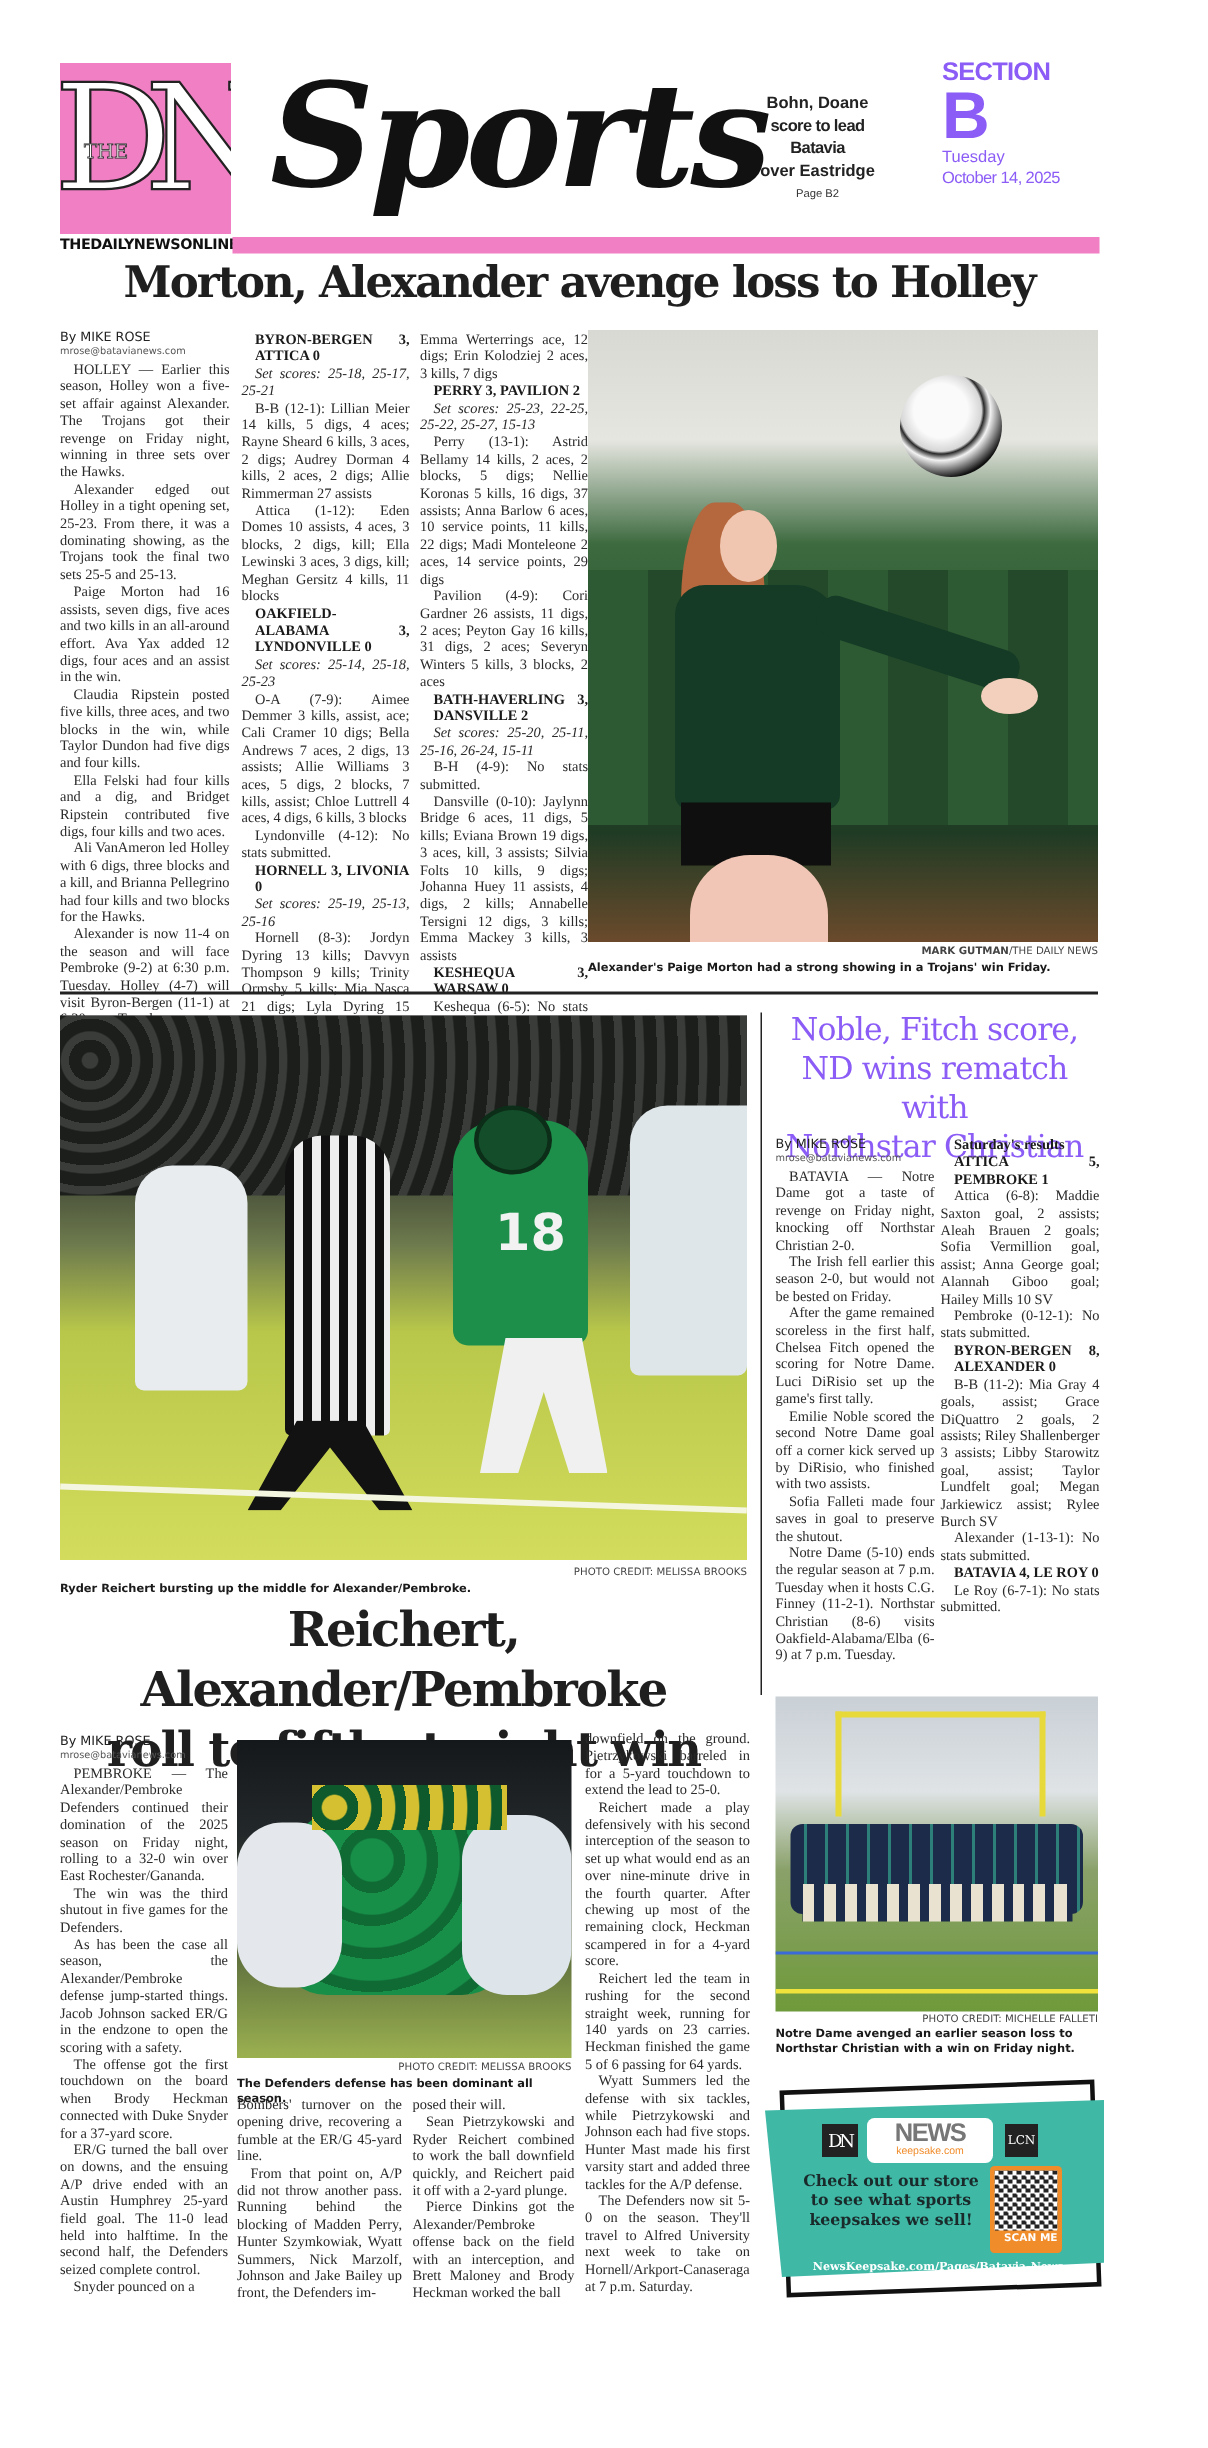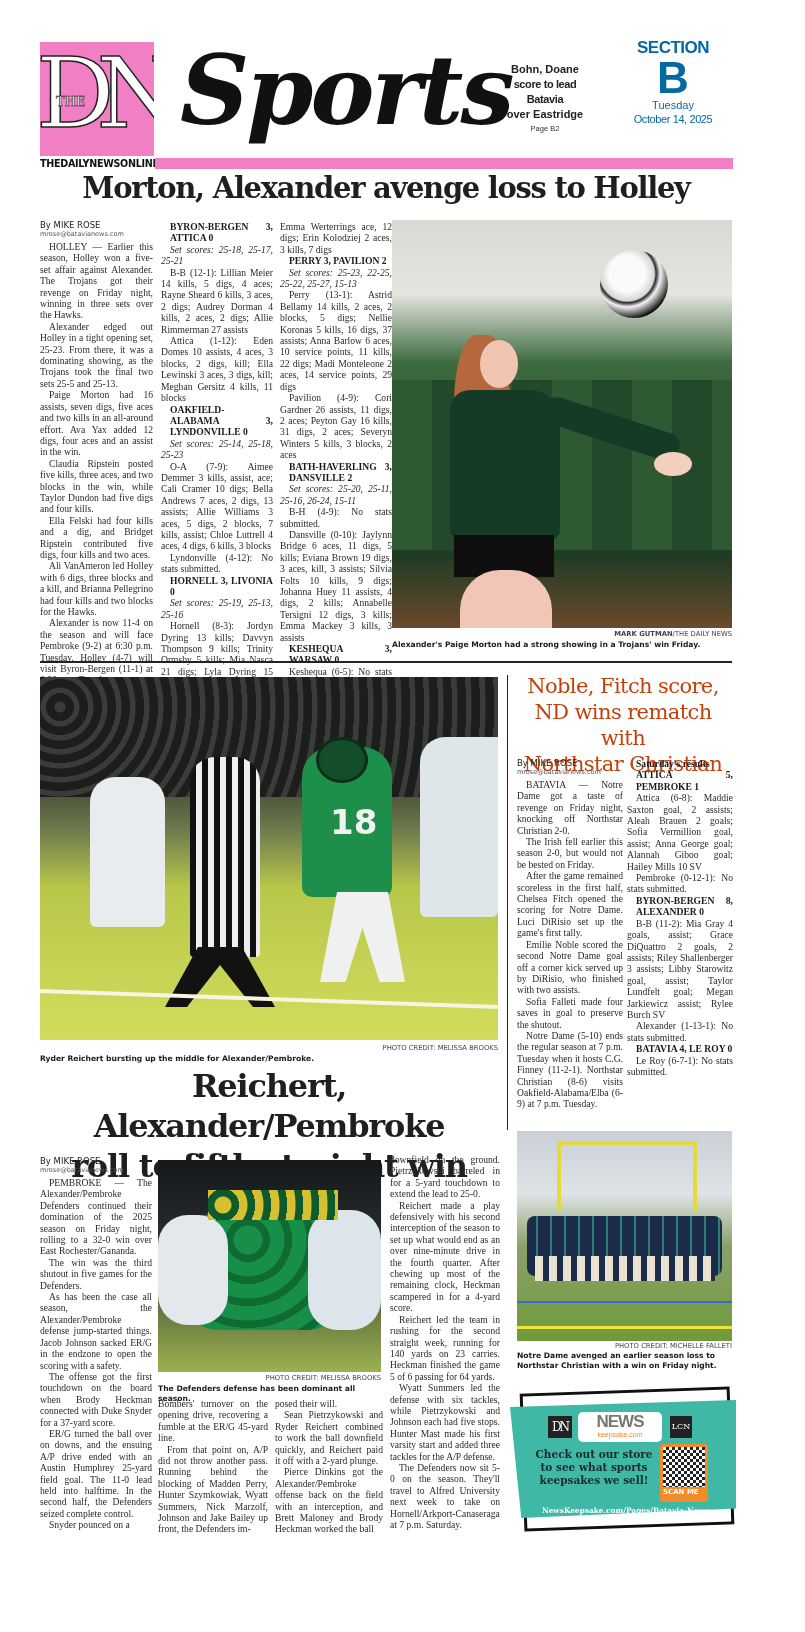--- a/index.html
+++ b/index.html
@@ -25,21 +25,21 @@
   </div>
   <div class="abs" style="left:0;top:118px;font-family:'DejaVu Sans',sans-serif;font-weight:bold;font-size:9.6px;color:#111;letter-spacing:-0.3px">THEDAILYNEWSONLINE.COM</div>
   <div class="abs" style="left:115px;top:118px;width:578px;height:11px;background:#f07fc4"></div>
   <div class="abs" style="left:140px;top:-6px;font-family:'DejaVu Serif',serif;font-style:italic;font-weight:bold;font-size:96px;color:#111;letter-spacing:-3px">Sports</div>
   <div class="abs" style="left:455px;top:22px;width:100px;text-align:center;font-family:'Liberation Sans',sans-serif">
     <div style="font-size:11px;font-weight:bold;line-height:15px;color:#222">Bohn, Doane</div>
     <div style="font-size:11px;font-weight:bold;line-height:15px;color:#222;letter-spacing:-0.4px">score to lead Batavia</div>
     <div style="font-size:11px;font-weight:bold;line-height:15px;color:#222">over Eastridge</div>
     <div style="font-size:7.5px;line-height:13px;color:#333">Page B2</div>
   </div>
-  <div class="abs" style="left:588px;top:-2px;width:90px;text-align:center;font-family:'Liberation Sans',sans-serif;color:#0369a1">
+  <div class="abs" style="left:588px;top:-2px;width:90px;text-align:left;font-family:'Liberation Sans',sans-serif;color:#8b5cf6">
     <div style="font-size:17px;font-weight:bold;letter-spacing:-0.5px;line-height:20px">SECTION</div>
     <div style="font-size:44px;font-weight:bold;line-height:40px">B</div>
     <div style="font-size:11px;line-height:14px;font-family:'Liberation Sans Narrow','Liberation Sans',sans-serif">Tuesday</div>
     <div style="font-size:11px;line-height:14px;letter-spacing:-0.4px">October 14, 2025</div>
   </div>
 </div>
 
 <div class="abs hl" style="left:40px;top:170px;width:692px;font-size:29px;line-height:36px;letter-spacing:-1.3px">Morton, Alexander avenge loss to Holley</div>
 
 <div class="col" style="left:40px;top:220px;width:113px">
@@ -110,21 +110,21 @@
   <div class="abs" style="left:280px;top:215px;width:85px;height:90px;background:#f0f0f0;clip-path:polygon(20% 0,80% 0,100% 100%,70% 100%,50% 40%,30% 100%,0 100%)"></div>
   <div class="abs" style="left:50px;top:100px;width:75px;height:150px;background:#e8ecef;border-radius:25px 25px 6px 6px"></div>
   <div class="abs" style="left:380px;top:60px;width:78px;height:180px;background:#dfe6ea;border-radius:25px 0 6px 6px"></div>
   <div class="abs" style="left:0;top:320px;width:458px;height:4px;background:#f5f6e0;transform:rotate(2deg)"></div>
 </div>
 <div class="abs credit" style="left:40px;top:1044px;width:458px">PHOTO CREDIT: MELISSA BROOKS</div>
 <div class="abs cap" style="left:40px;top:1054px;width:458px">Ryder Reichert bursting up the middle for Alexander/Pembroke.</div>
 
 <div class="abs" style="left:507px;top:675px;width:1px;height:455px;background:#222"></div>
 
-<div class="abs" style="left:514px;top:673px;width:218px;text-align:center;font-family:'DejaVu Serif',serif;font-size:21px;line-height:26px;color:#c2410c;letter-spacing:-0.6px">
+<div class="abs" style="left:514px;top:673px;width:218px;text-align:center;font-family:'DejaVu Serif',serif;font-size:21px;line-height:26px;color:#8b5cf6;letter-spacing:-0.6px">
   <div>Noble, Fitch score,</div>
   <div>ND wins rematch with</div>
   <div>Northstar Christian</div>
 </div>
 <div class="col" style="left:517px;top:758px;width:106px">
   <p class="by">By MIKE ROSE</p>
   <p class="em">mrose@batavianews.com</p>
   <p>BATAVIA — Notre Dame got a taste of revenge on Friday night, knocking off Northstar Christian 2-0.</p>
   <p>The Irish fell earlier this season 2-0, but would not be bested on Friday.</p>
   <p>After the game remained scoreless in the first half, Chelsea Fitch opened the scoring for Notre Dame. Luci DiRisio set up the game's first tally.</p>
@@ -205,16 +205,16 @@
     <div style="font-size:7px;color:#f08c2a;line-height:8px">keepsake.com</div>
   </div>
   <div class="abs" style="left:162px;top:28px;width:22px;height:22px;background:#222;color:#fff;font-family:'DejaVu Serif',serif;font-size:8px;line-height:22px;text-align:center">LCN</div>
   <div class="abs" style="left:26px;top:60px;width:120px;text-align:center;font-family:'DejaVu Serif',serif;font-weight:bold;font-size:10.5px;line-height:13px;color:#1a2a2a">
     <div>Check out our store</div>
     <div>to see what sports</div>
     <div>keepsakes we sell!</div>
   </div>
   <div class="abs" style="left:152px;top:56px;width:48px;height:58px;background:#f08c2a;border-radius:3px;padding:3px">
     <div style="width:42px;height:40px;background:repeating-conic-gradient(#222 0 25%,#fff 0 50%) 0 0/6px 6px"></div>
-    <div style="font-family:'DejaVu Sans',sans-serif;font-weight:bold;font-size:7px;color:#fff;text-align:left;line-height:10px">SCAN ME</div>
+    <div style="font-family:'DejaVu Sans',sans-serif;font-weight:bold;font-size:7px;color:#fff;text-align:right;line-height:10px">SCAN ME</div>
   </div>
   <div class="abs" style="left:10px;top:118px;width:215px;text-align:center;font-family:'DejaVu Serif',serif;font-weight:bold;font-size:7.4px;color:#fff">NewsKeepsake.com/Pages/Batavia-News</div>
 </div>
 
 </body></html>

